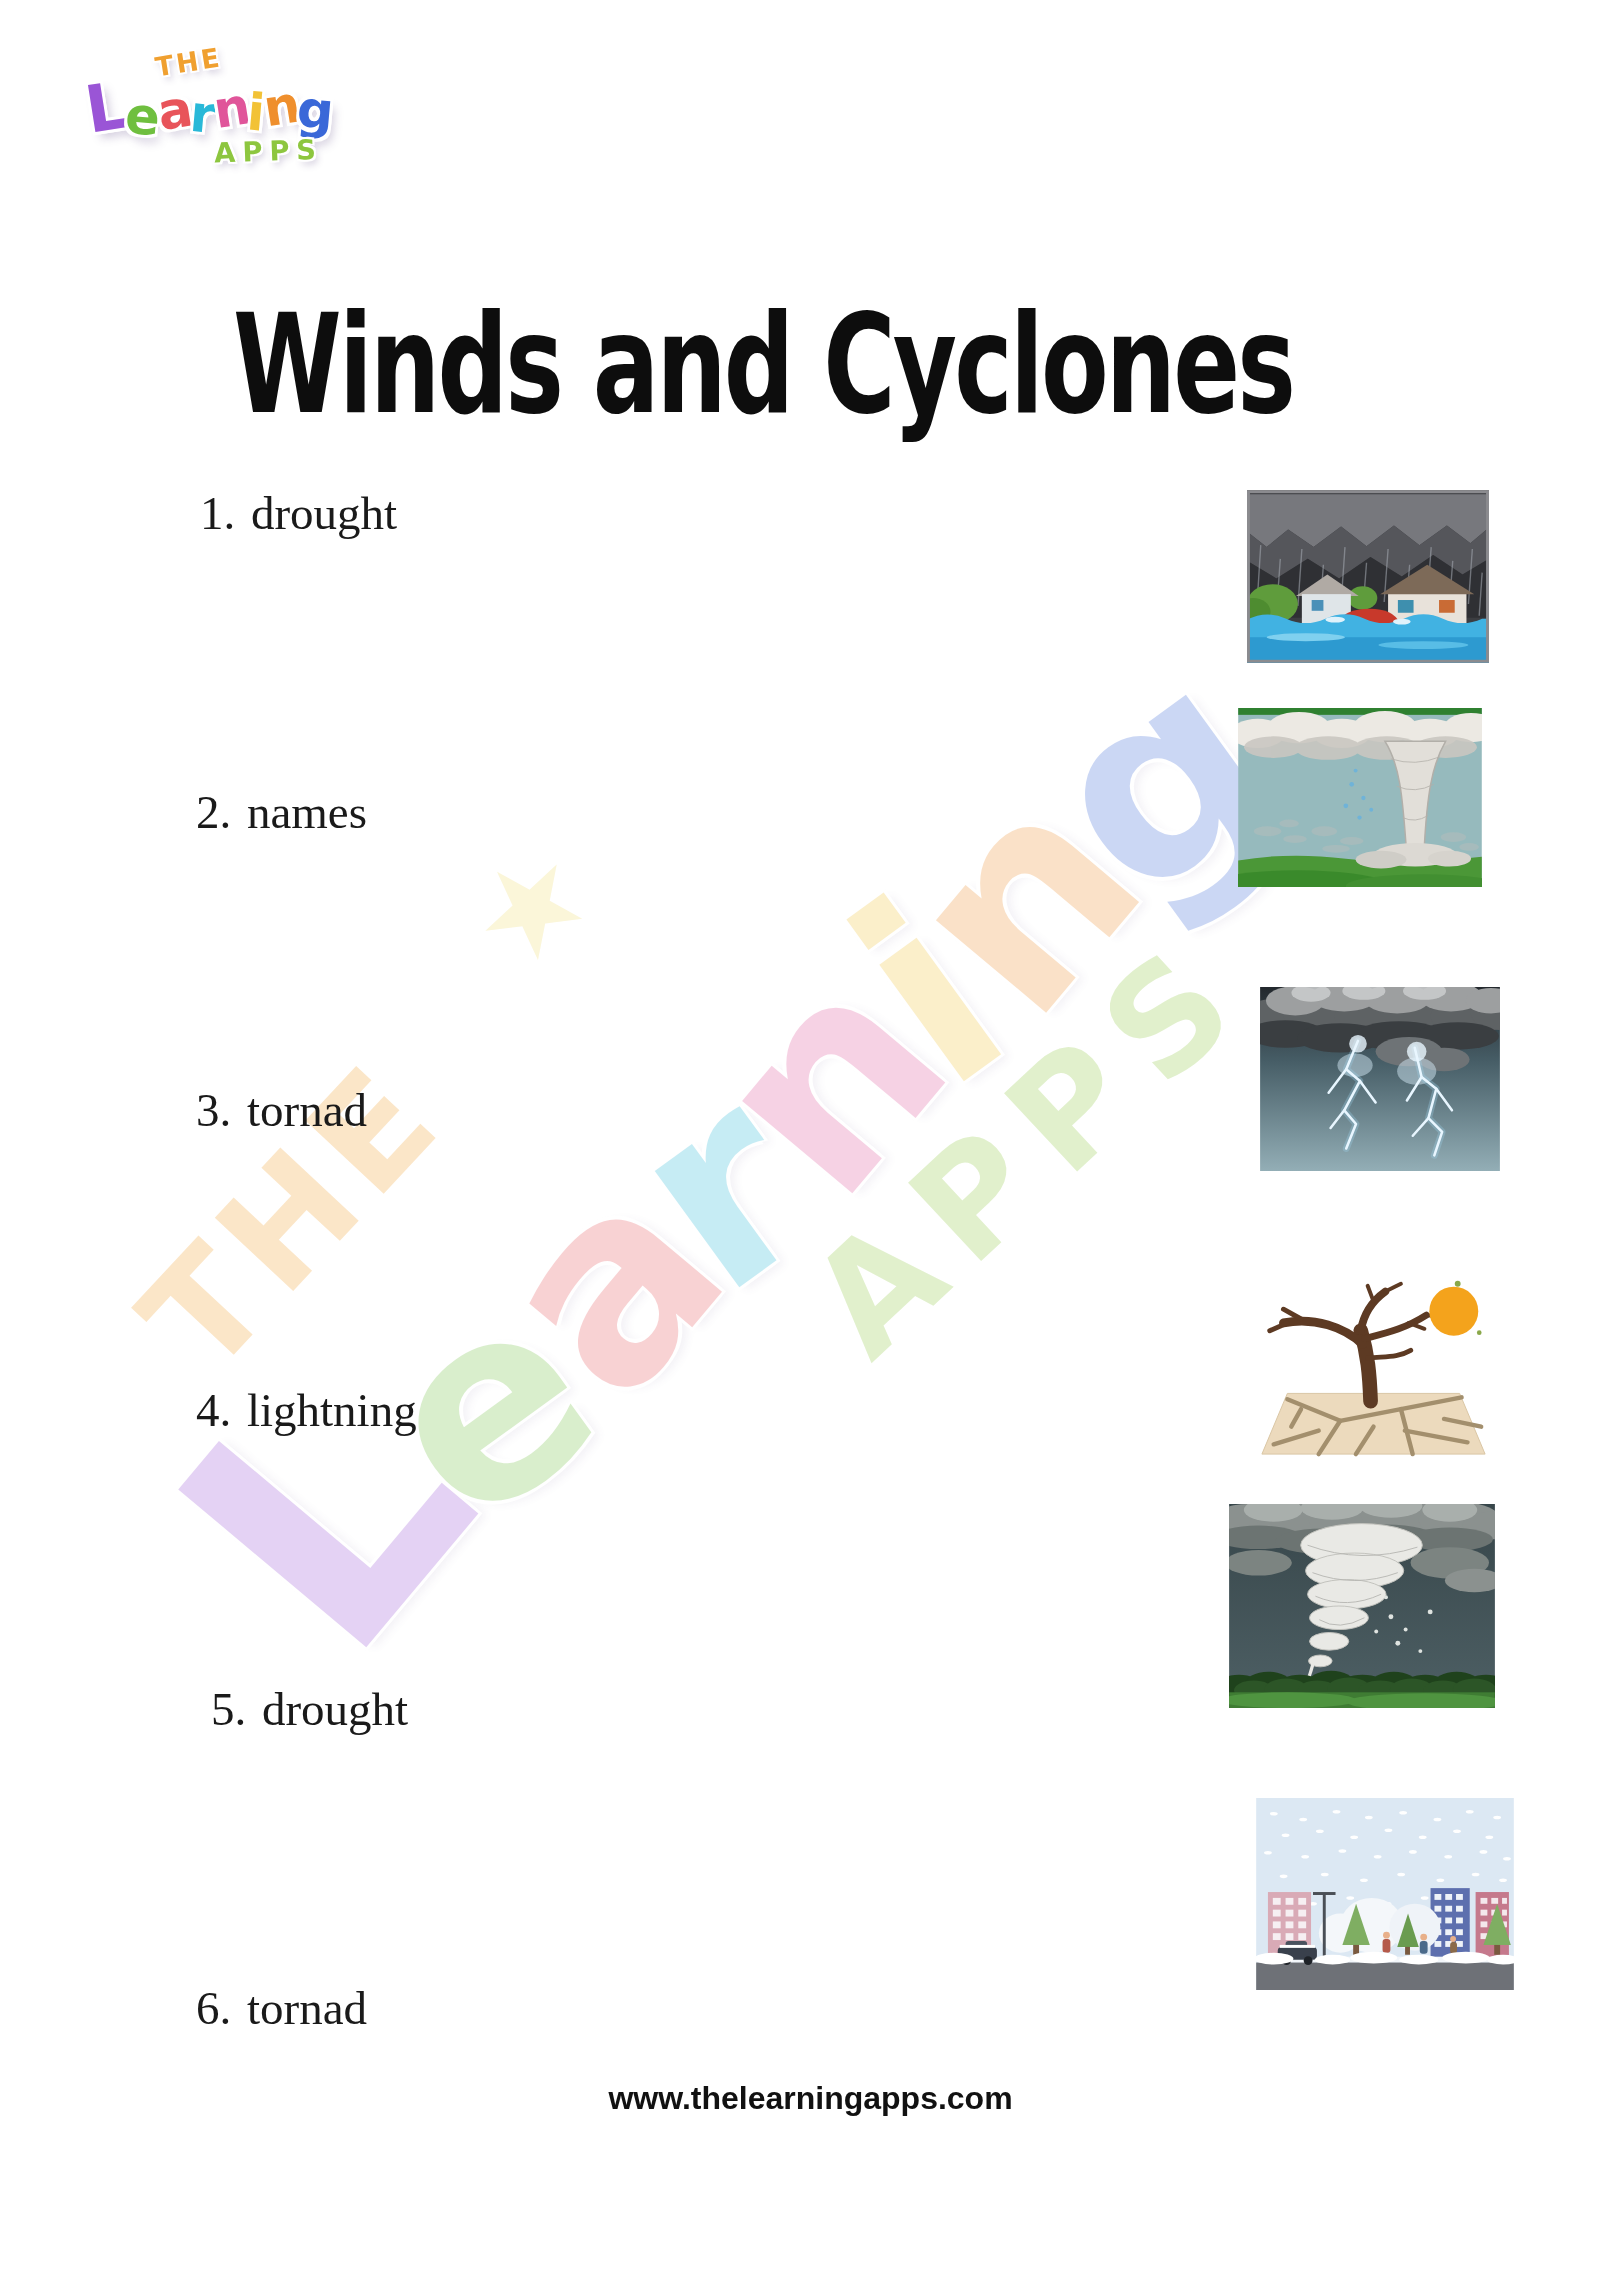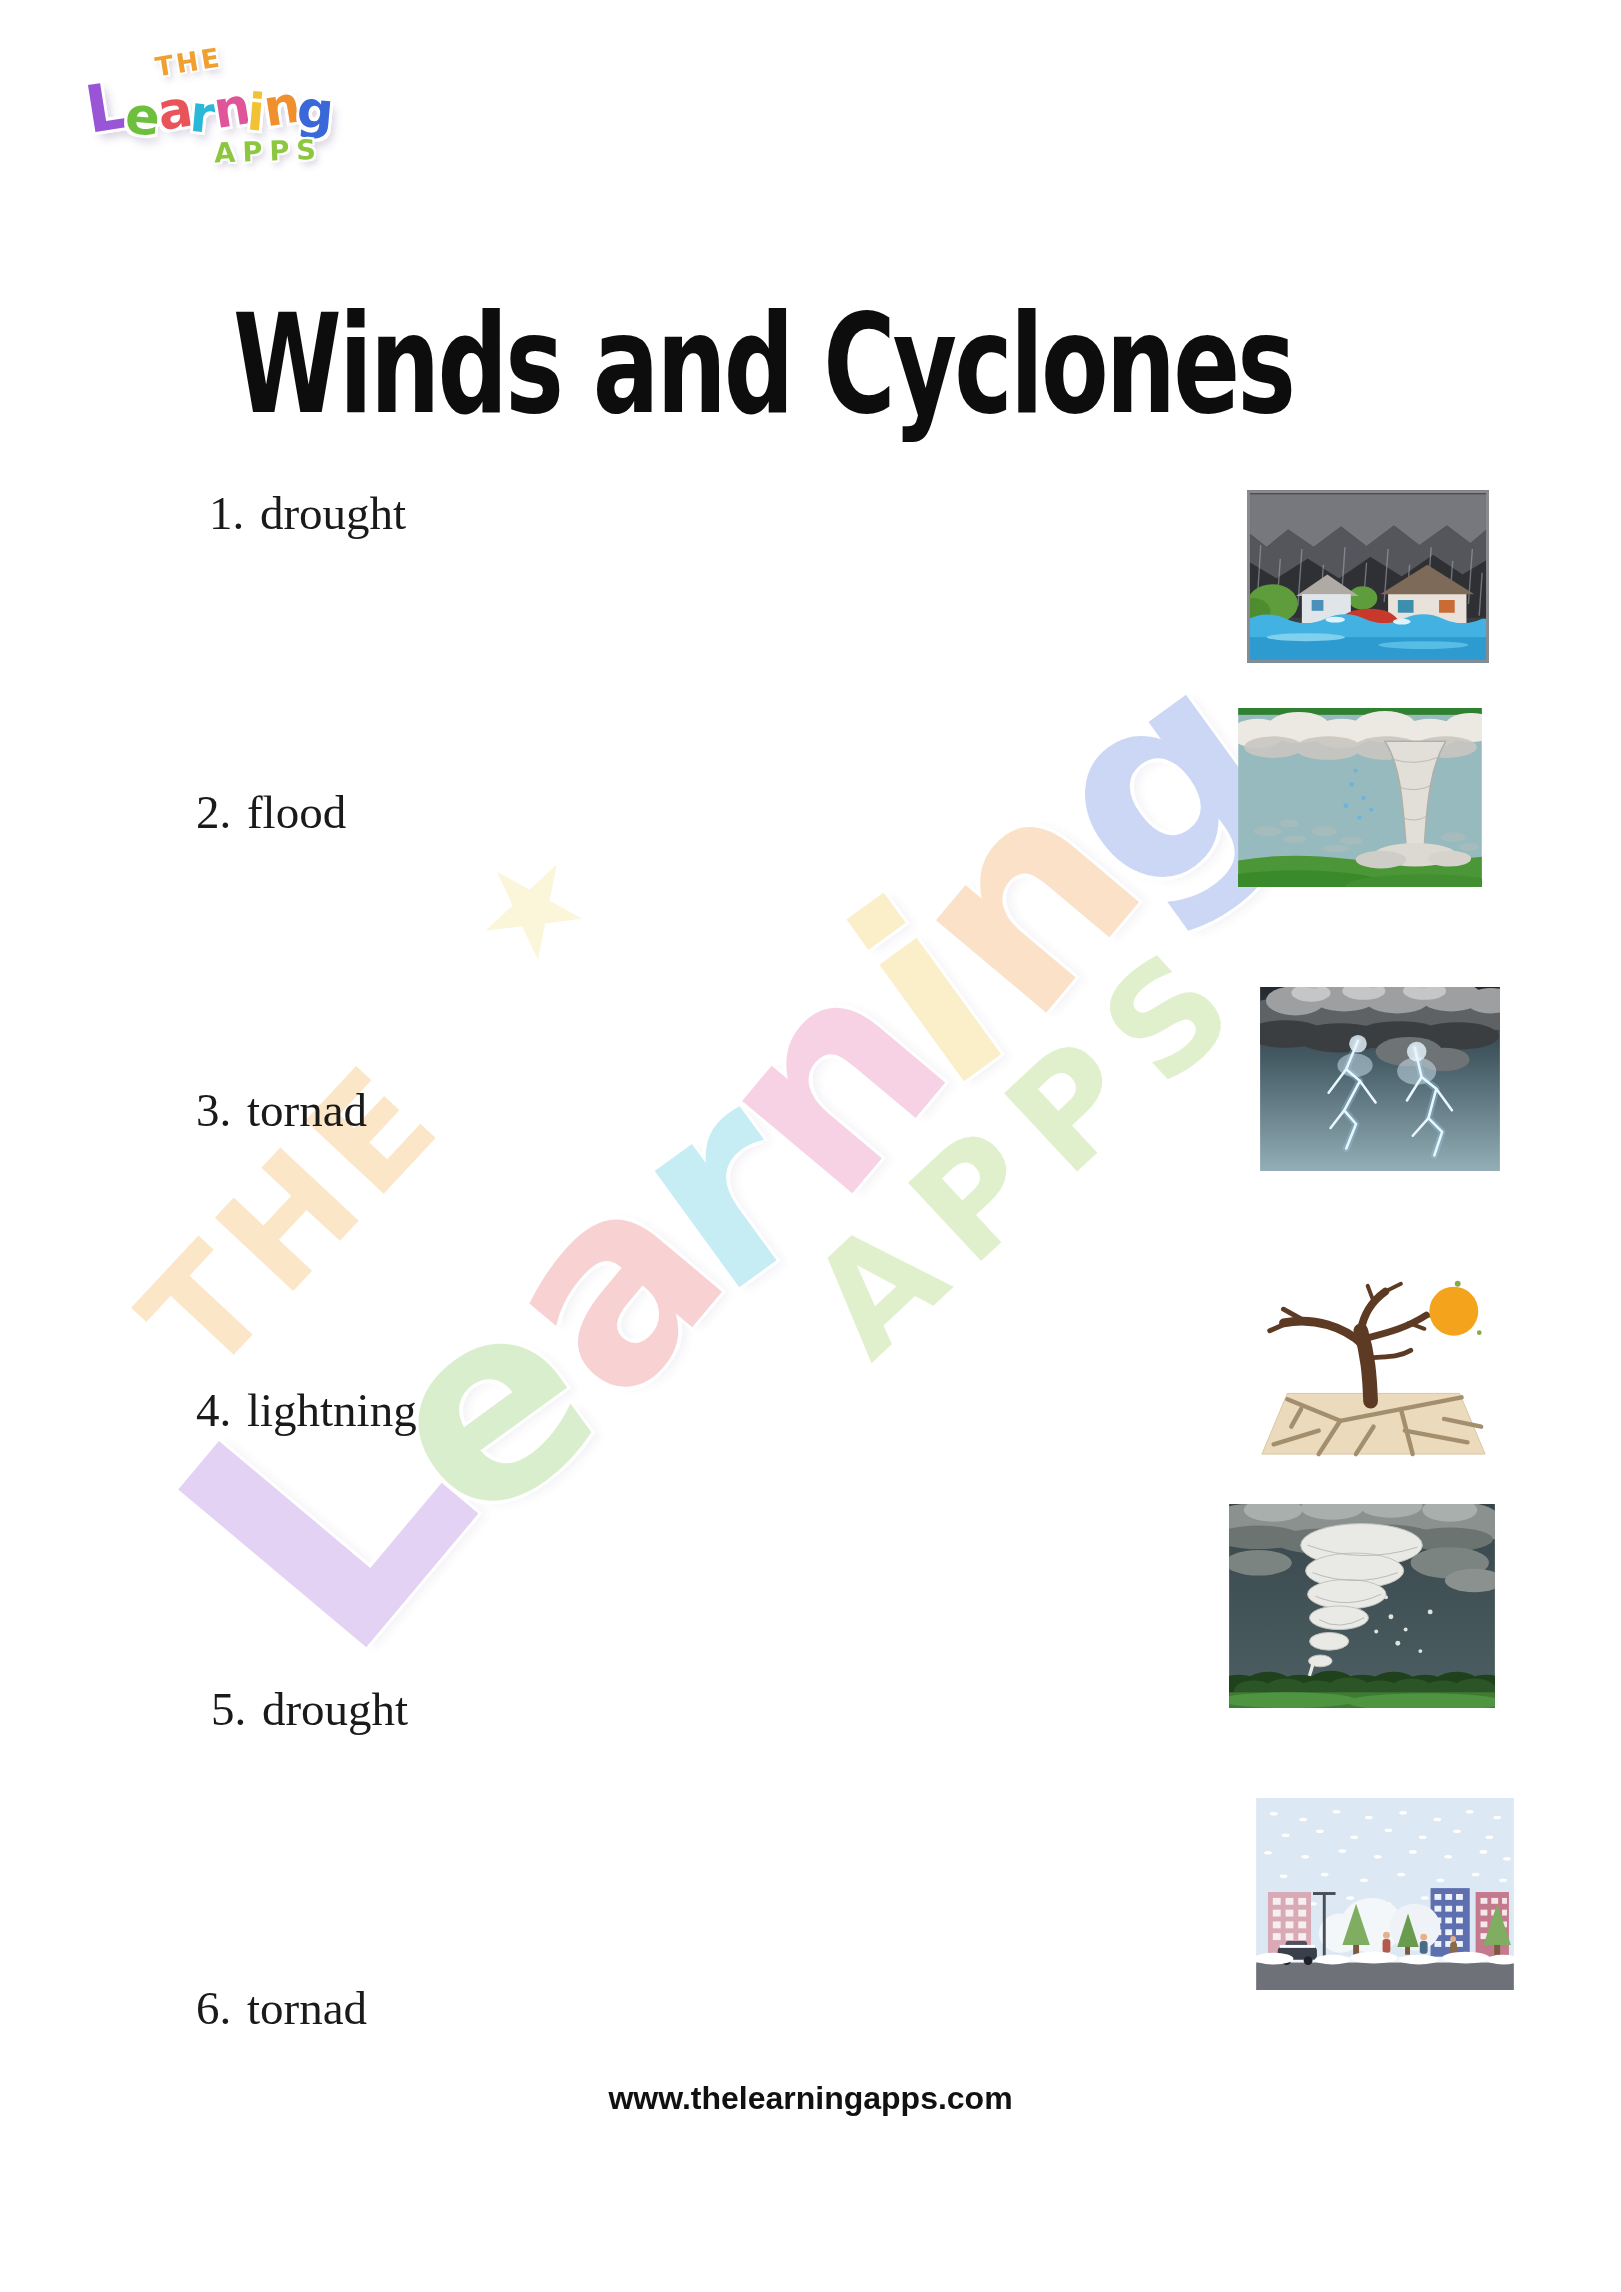--- a/index.html
+++ b/index.html
@@ -60,25 +60,25 @@
   </div>
 
   <div class="logo">
     <div class="bubble-word outline-word logo-the" style="color: rgb(240, 160, 48);">THE</div>
     <div class="bubble-word logo-learning"><span class="bubble-letter" style="color: rgb(154, 85, 214);">L</span><span class="bubble-letter" style="color: rgb(111, 191, 63);">e</span><span class="bubble-letter" style="color: rgb(232, 84, 90);">a</span><span class="bubble-letter" style="color: rgb(41, 184, 216);">r</span><span class="bubble-letter" style="color: rgb(224, 85, 154);">n</span><span class="bubble-letter" style="color: rgb(242, 194, 54);">i</span><span class="bubble-letter" style="color: rgb(239, 143, 45);">n</span><span class="bubble-letter" style="color: rgb(58, 104, 216);">g</span></div>
     <div class="bubble-word outline-word logo-apps" style="color: rgb(141, 198, 63);">APPS</div>
   </div>
 
   <h1 class="page-title">Winds and Cyclones</h1>
 
-  <div class="match-item" style="left:209px;top:486px">
+  <div class="match-item" style="left:200px;top:486px">
     <span class="num">1.</span><span>drought</span>
   </div>
   <div class="match-item" style="left:196px;top:785px">
-    <span class="num">2.</span><span>flood</span>
+    <span class="num">2.</span><span>names</span>
   </div>
   <div class="match-item" style="left:196px;top:1083px">
     <span class="num">3.</span><span>tornad</span>
   </div>
   <div class="match-item" style="left:196px;top:1383px">
     <span class="num">4.</span><span>lightning</span>
   </div>
   <div class="match-item" style="left:211px;top:1682px">
     <span class="num">5.</span><span>drought</span>
   </div>

